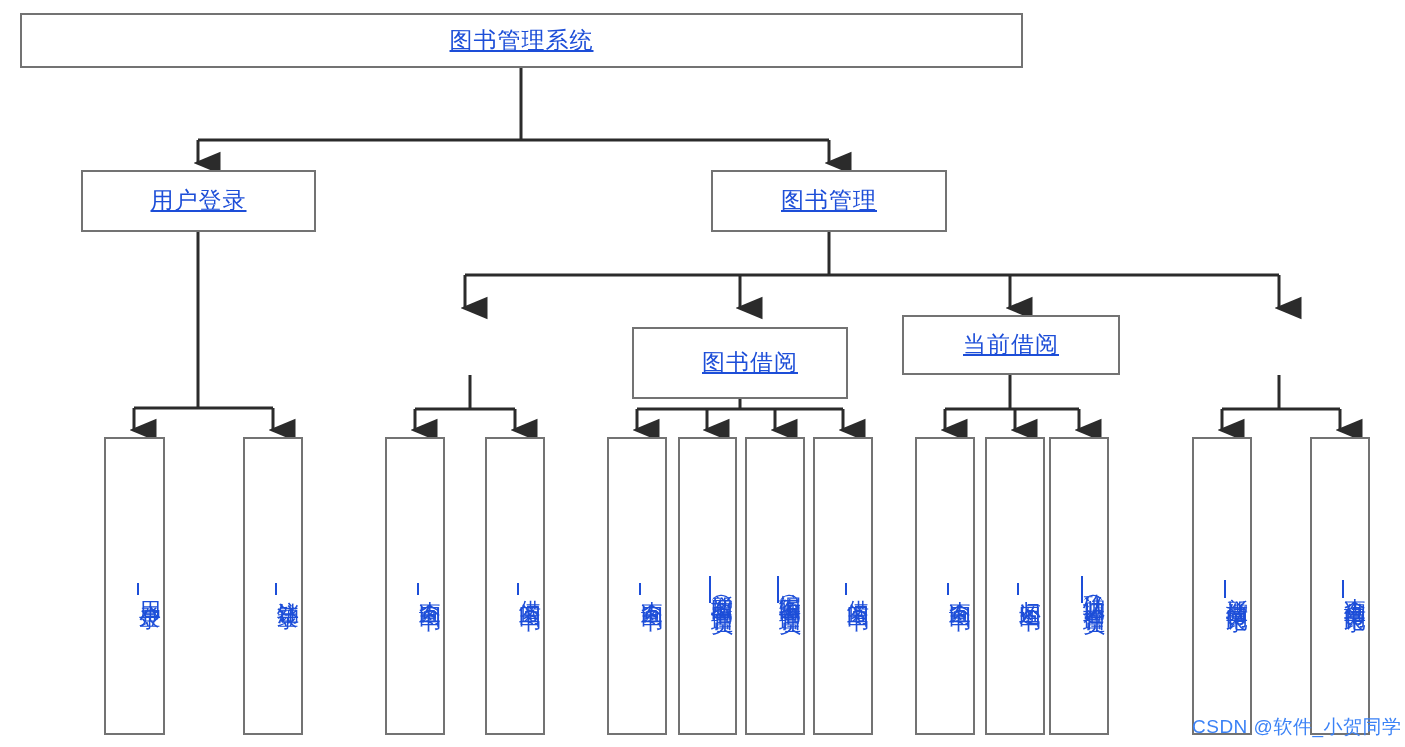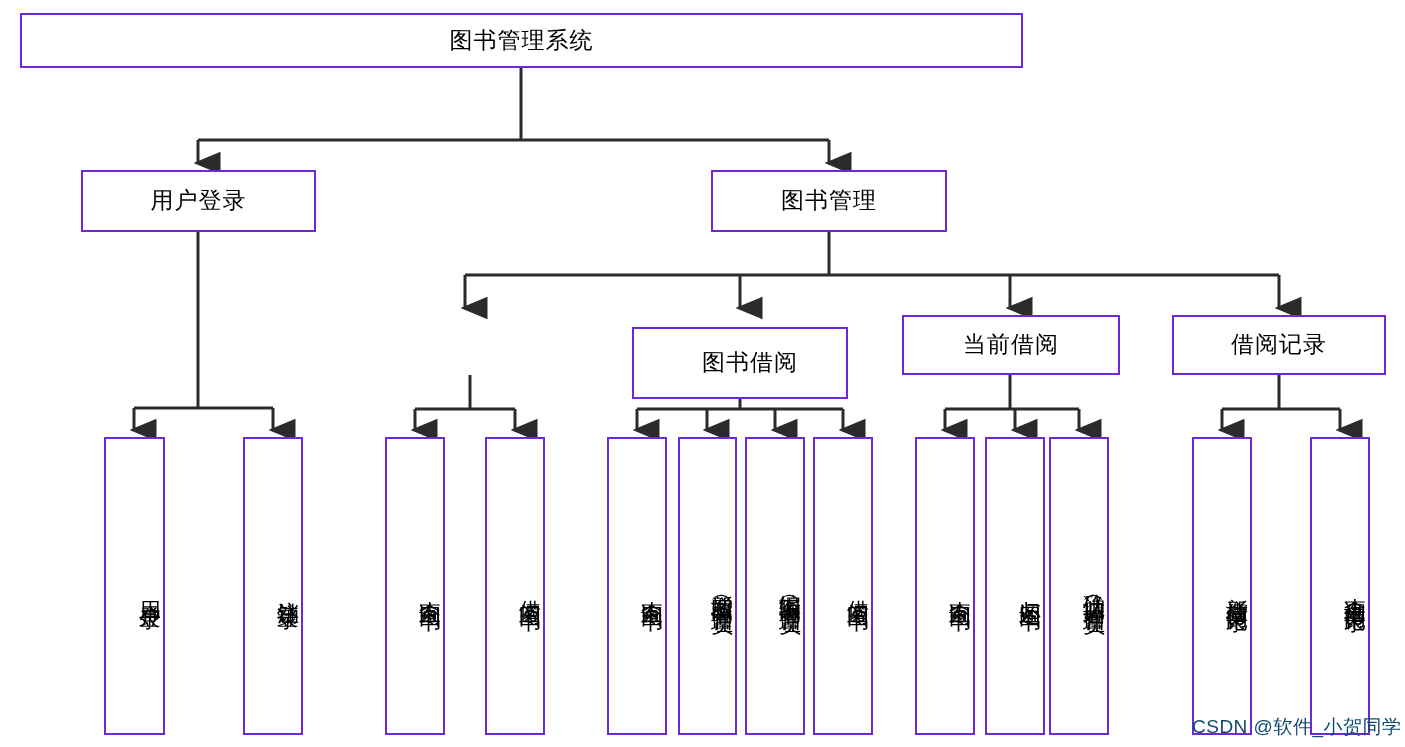--- a/index.html
+++ b/index.html
@@ -21,26 +21,27 @@
     position: absolute;
     left: 0;
     top: 0;
     width: 1405px;
     height: 747px;
     pointer-events: none;
   }
   .node {
     position: absolute;
     box-sizing: border-box;
-    border: 2px solid #6d28d9;
+    border: 2px solid #737373;
     background: #ffffff;
     display: flex;
     align-items: center;
     justify-content: center;
-    color: #000000;
+    color: #1d4ed8;
+    text-decoration: underline;
   }
   .node-h {
     font-size: 23px;
     letter-spacing: 1px;
     line-height: 1.1;
   }
   .node-root {
     font-size: 23px;
   }
   .node-v {
@@ -50,21 +51,21 @@
     letter-spacing: 3px;
     line-height: 1.15;
     padding-top: 6px;
     align-items: flex-start;
     justify-content: center;
     white-space: nowrap;
   }
   .watermark {
     position: absolute;
     font-size: 19px;
-    color: #0c4a6e;
+    color: #3b82f6;
     white-space: nowrap;
     letter-spacing: 0.5px;
   }
 </style>
 </head>
 <body>
 
 <div id="canvas">
 
   <svg class="wires" viewBox="0 0 1405 747">
@@ -117,21 +118,20 @@
     </g>
   </svg>
 
   <div class="node node-h node-root" style="left: 20px; top: 13px; width: 1003px; height: 55px;">图书管理系统</div>
 
   <div class="node node-h" style="left: 81px; top: 170px; width: 235px; height: 62px;">用户登录</div>
   <div class="node node-h" style="left: 711px; top: 170px; width: 236px; height: 62px;">图书管理</div>
 
   <div class="node node-h" style="left: 632px; top: 327px; width: 216px; height: 72px; padding-left: 20px;">图书借阅</div>
   <div class="node node-h" style="left: 902px; top: 315px; width: 218px; height: 60px; text-align: center;">当前借阅</div>
-  <div class="node node-h" style="left: 1172px; top: 315px; width: 214px; height: 60px;">借阅记录</div>
 
   <div class="node node-v" style="left: 104px; top: 437px; width: 61px; height: 298px;">用户登录</div>
   <div class="node node-v" style="left: 243px; top: 437px; width: 60px; height: 298px;">注销登录</div>
   <div class="node node-v" style="left: 385px; top: 437px; width: 60px; height: 298px;">查询图书</div>
   <div class="node node-v" style="left: 485px; top: 437px; width: 60px; height: 298px;">借阅图书</div>
   <div class="node node-v" style="left: 607px; top: 437px; width: 60px; height: 298px;">查询图书</div>
   <div class="node node-v" style="left: 678px; top: 437px; width: 59px; height: 298px;">新增图书（管理员）</div>
   <div class="node node-v" style="left: 745px; top: 437px; width: 60px; height: 298px;">编辑图书（管理员）</div>
   <div class="node node-v" style="left: 813px; top: 437px; width: 60px; height: 298px;">借阅图书</div>
   <div class="node node-v" style="left: 915px; top: 437px; width: 60px; height: 298px;">查询图书</div>

